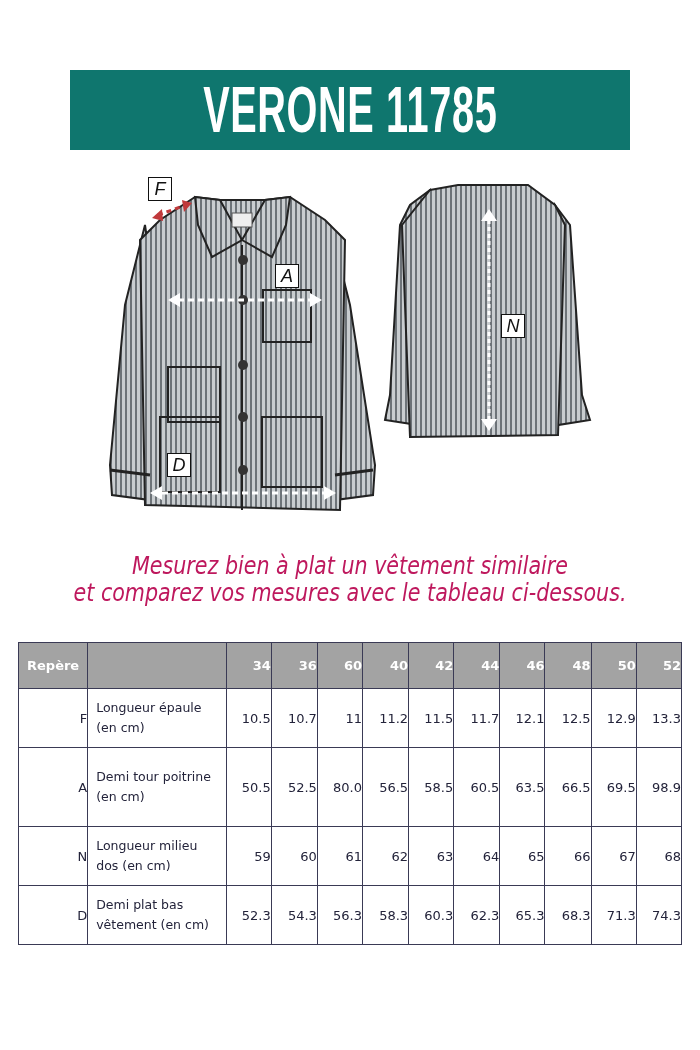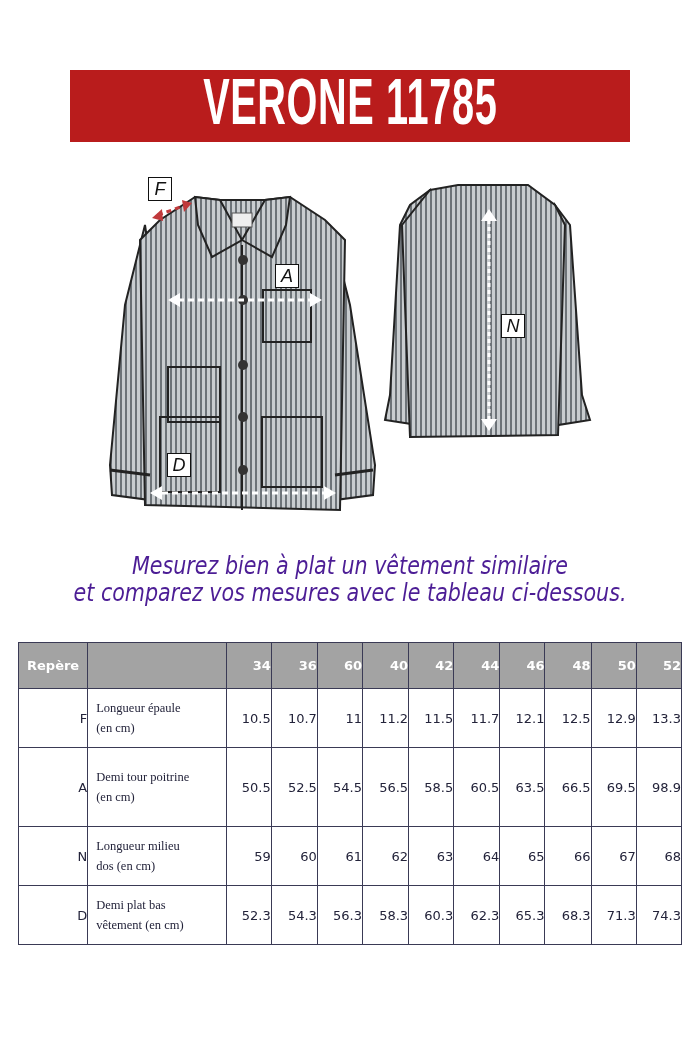--- a/index.html
+++ b/index.html
@@ -1,27 +1,27 @@
 <!DOCTYPE html>
 <html><head>
 <meta charset="utf-8">
 <style>
   html, body { margin: 0; padding: 0; background: #ffffff; }
   body { width: 700px; height: 1050px; position: relative; overflow: hidden; font-family: "Liberation Sans", sans-serif; color: #1e1e4a; }
-  .title-bar { position: absolute; left: 70px; top: 70px; width: 560px; height: 72px; background: #b91c1c; display: flex; justify-content: center; }
+  .title-bar { position: absolute; left: 70px; top: 70px; width: 560px; height: 80px; background: #0f766e; display: flex; align-items: center; justify-content: center; }
   .title-text { color: #ffffff; font-family: "Liberation Sans", sans-serif; font-weight: bold; font-size: 64px; letter-spacing: 1px; transform: scaleX(0.62); white-space: nowrap; line-height: 1; }
   .illustration { position: absolute; left: 100px; top: 165px; width: 500px; height: 360px; }
   .tag { position: absolute; background: #fff; border: 1.5px solid #111; font-family: "Liberation Sans", sans-serif; font-style: italic; font-size: 18px; width: 22px; height: 22px; line-height: 22px; text-align: center; color: #111; }
-  .instructions { position: absolute; left: 0; top: 553px; width: 700px; text-align: center; font-style: italic; font-size: 24px; line-height: 27px; color: #4c1d95; font-family: "DejaVu Sans", sans-serif; }
+  .instructions { position: absolute; left: 0; top: 553px; width: 700px; text-align: center; font-style: italic; font-size: 24px; line-height: 27px; color: #be185d; font-family: "DejaVu Sans", sans-serif; }
   .instructions div { transform: scaleX(0.86); }
   table.sizes { position: absolute; left: 18px; top: 642px; width: 664px; border-collapse: collapse; font-family: "DejaVu Sans", sans-serif; font-size: 13px; color: #23233a; }
   table.sizes th, table.sizes td { border: 1px solid #3a3a55; text-align: right; padding: 0; }
   table.sizes thead th { background: #a3a3a3; color: #ffffff; font-weight: bold; height: 45px; font-size: 13px; margin-top: 17px; }
   table.sizes thead th.col-rep { text-align: left; padding-left: 8px; }
-  table.sizes td.desc { text-align: left; padding-left: 8px; font-size: 12.5px; line-height: 20px; font-family: Liberation Serif, serif; }
+  table.sizes td.desc { text-align: left; padding-left: 8px; font-size: 12.5px; line-height: 20px; }
   table.sizes tbody tr.r1 td { height: 58px; }
   table.sizes tbody tr.r2 td { height: 78px; }
   table.sizes tbody tr.r3 td { height: 58px; }
   table.sizes tbody tr.r4 td { height: 58px; }
 </style>
 </head>
 <body>
 
 <div class="title-bar">
   <span class="title-text">VERONE 11785</span>
@@ -141,21 +141,21 @@
       <td>12.1</td>
       <td>12.5</td>
       <td>12.9</td>
       <td>13.3</td>
     </tr>
     <tr class="r2">
       <td>A</td>
       <td class="desc"><span>Demi tour poitrine</span><br><span>(en cm)</span></td>
       <td>50.5</td>
       <td>52.5</td>
-      <td>54.5</td>
+      <td>80.0</td>
       <td>56.5</td>
       <td>58.5</td>
       <td>60.5</td>
       <td>63.5</td>
       <td>66.5</td>
       <td>69.5</td>
       <td>98.9</td>
     </tr>
     <tr class="r3">
       <td>N</td>

